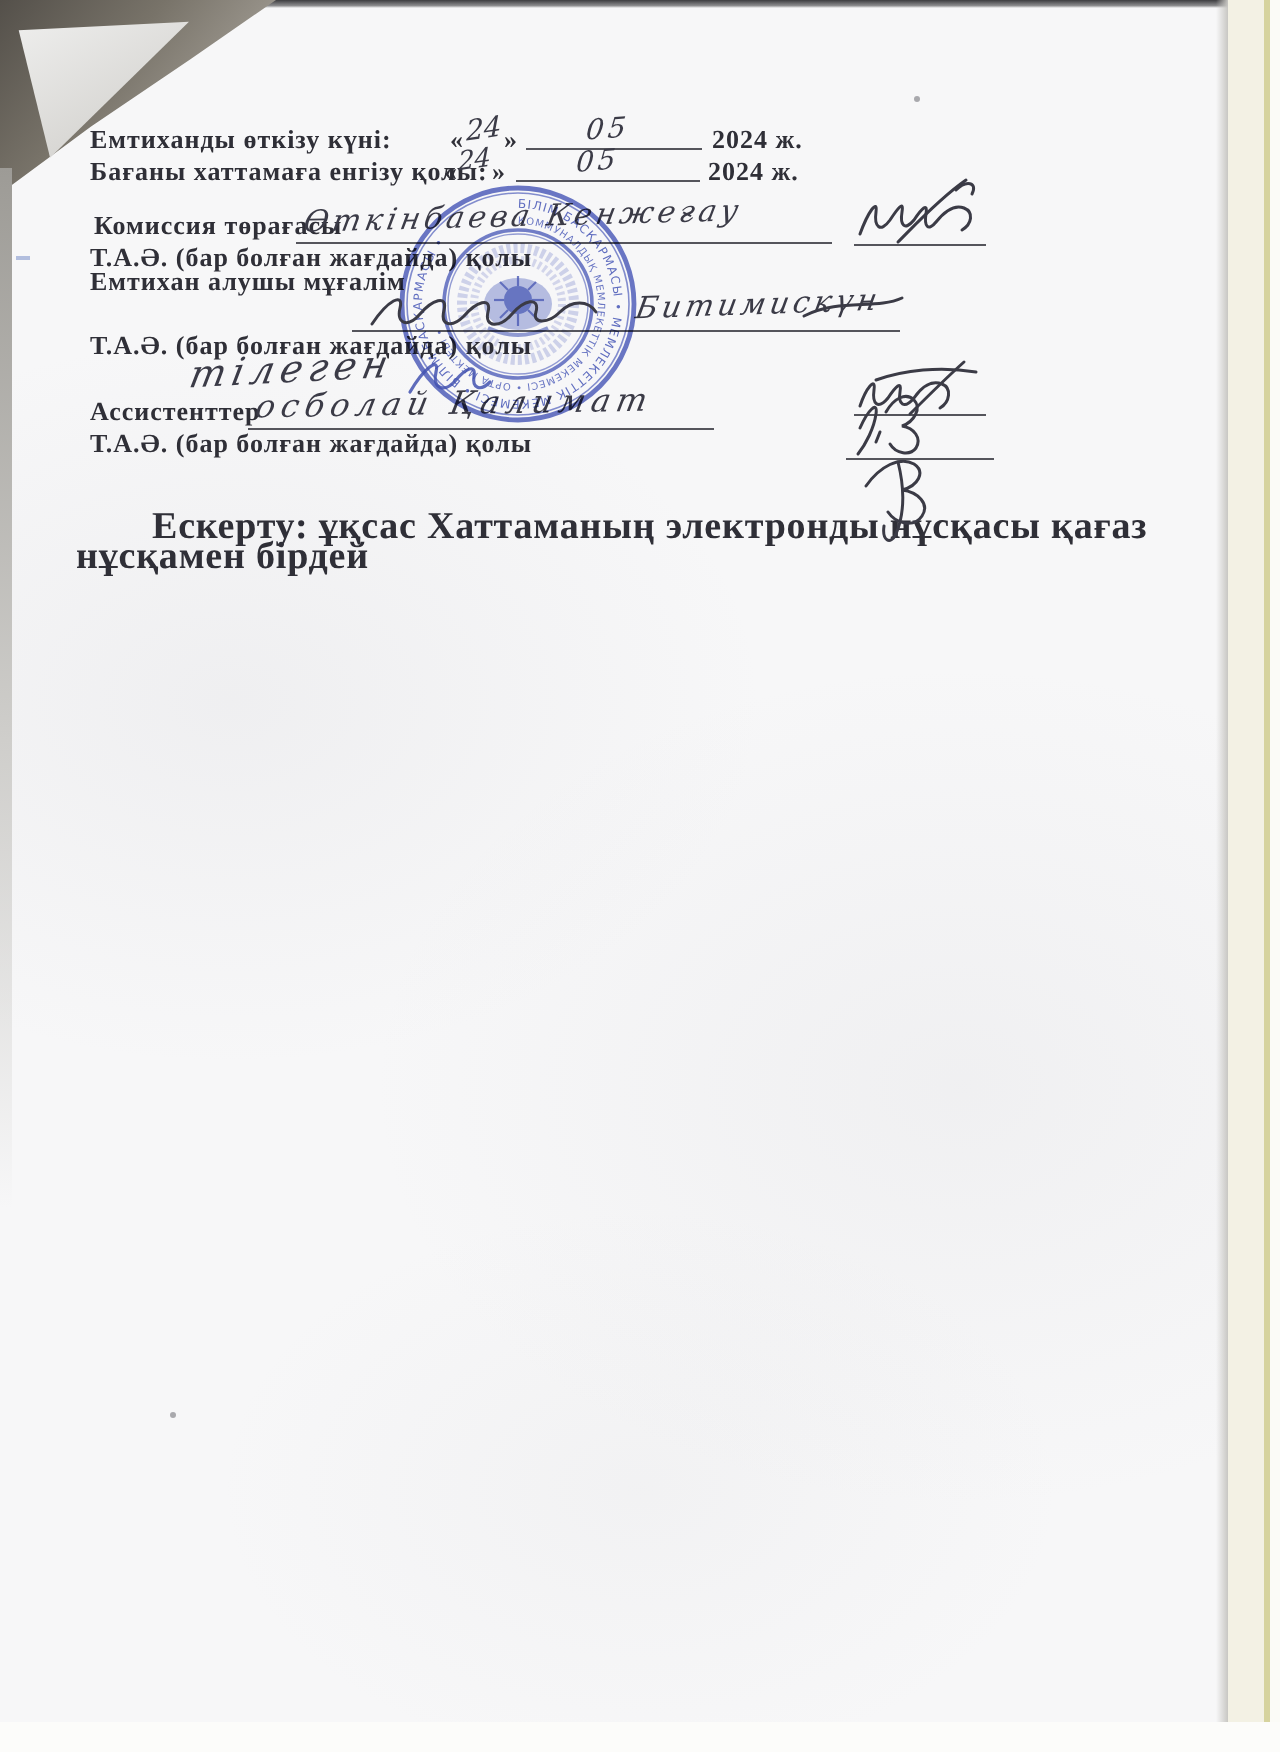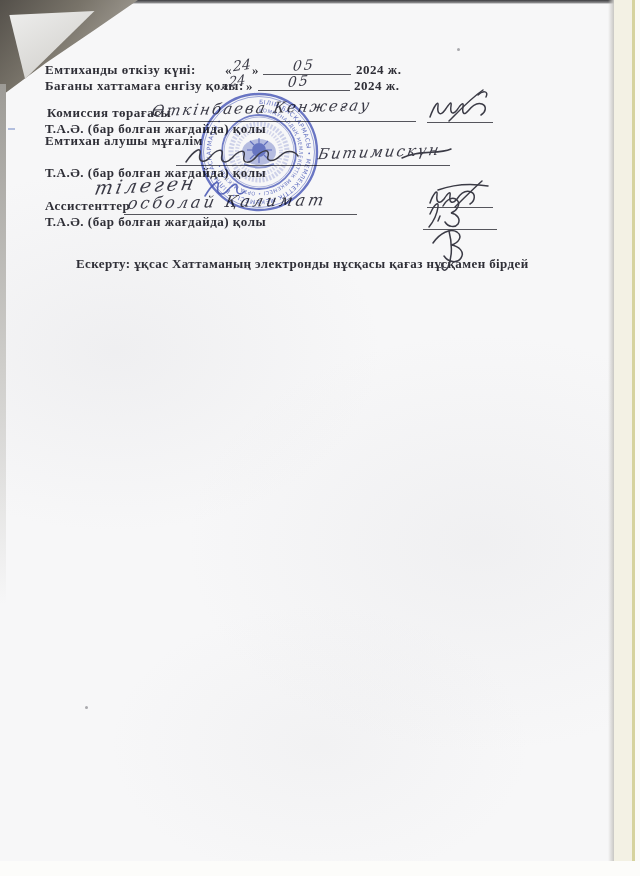--- a/index.html
+++ b/index.html
@@ -37,21 +37,21 @@
   .left-strip{position:absolute;left:0;top:84px;width:6px;height:520px;
     background:linear-gradient(180deg,#9d9b96,#cfcecb 55%,rgba(240,240,238,0));}
   .right-shadow{position:absolute;left:608px;top:0;width:6px;height:876px;
     background:linear-gradient(90deg,rgba(130,130,130,0),#c8c7c3);}
   .right-cream{position:absolute;left:614px;top:0;width:26px;height:876px;background:#f3f1e4;}
   .right-cream-line{position:absolute;left:632px;top:0;width:3px;height:876px;background:#d6d39e;}
   .right-outer{position:absolute;left:635px;top:0;width:5px;height:876px;background:#fbfbf7;}
   .bottom-strip{position:absolute;left:0;top:861px;width:640px;height:15px;background:#fcfcfa;z-index:9;}
   .margin-dash{position:absolute;left:8px;top:128px;width:7px;height:2px;background:#8ea0cf;opacity:.65;}
   .note{position:absolute;left:38px;top:256px;width:566px;
-    font-weight:bold;font-size:13px;letter-spacing:.4px;color:#2f2f37;line-height:15px;}
+    font-weight:bold;font-size:19px;letter-spacing:.4px;color:#2f2f37;line-height:15px;}
   .note .l1{display:block;text-indent:38px;}
   .note .l2{display:block;}
   .stamp-svg{position:absolute;left:197px;top:90px;mix-blend-mode:multiply;opacity:.92;}
   .ink-svg{position:absolute;left:0;top:0;pointer-events:none;}
 </style>
 </head>
 <body>
 
 <div class="paper-texture"></div>
 

